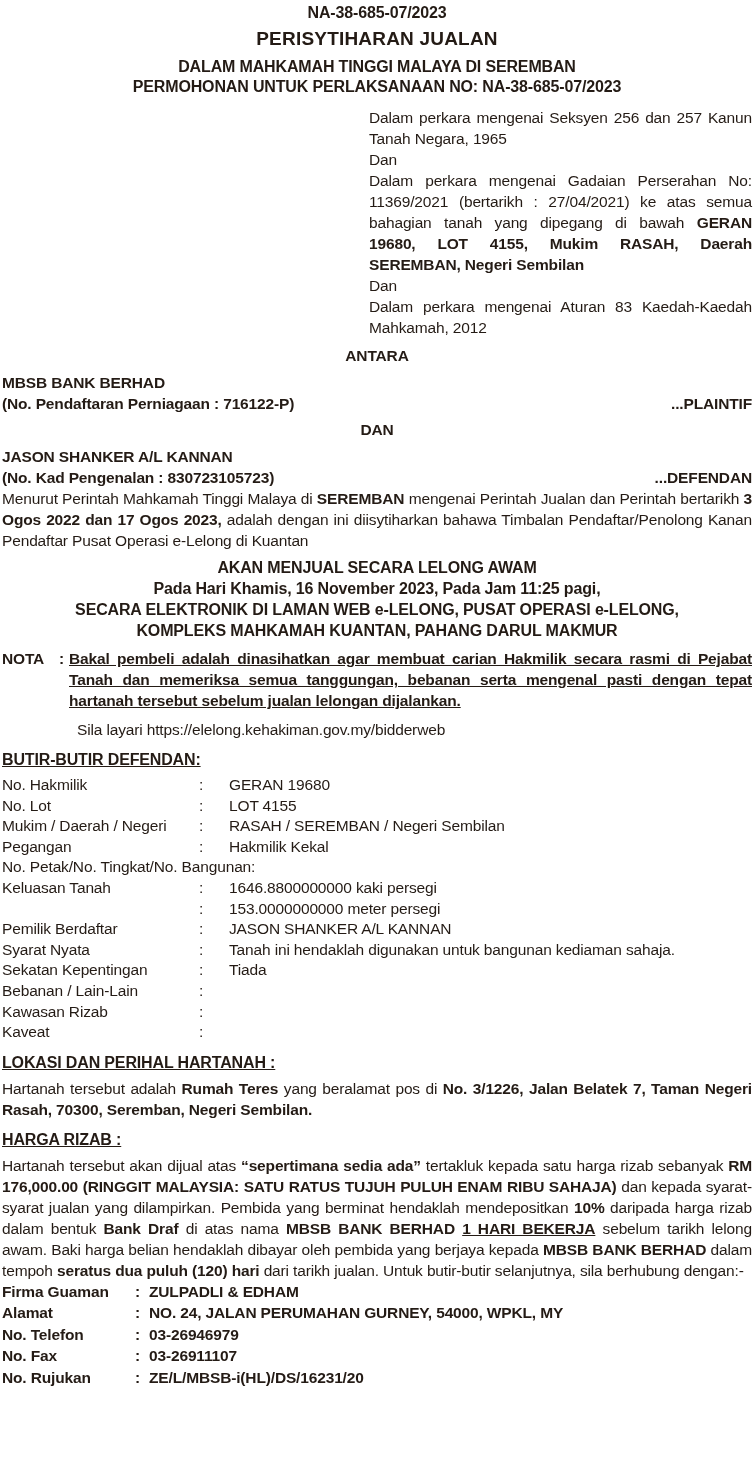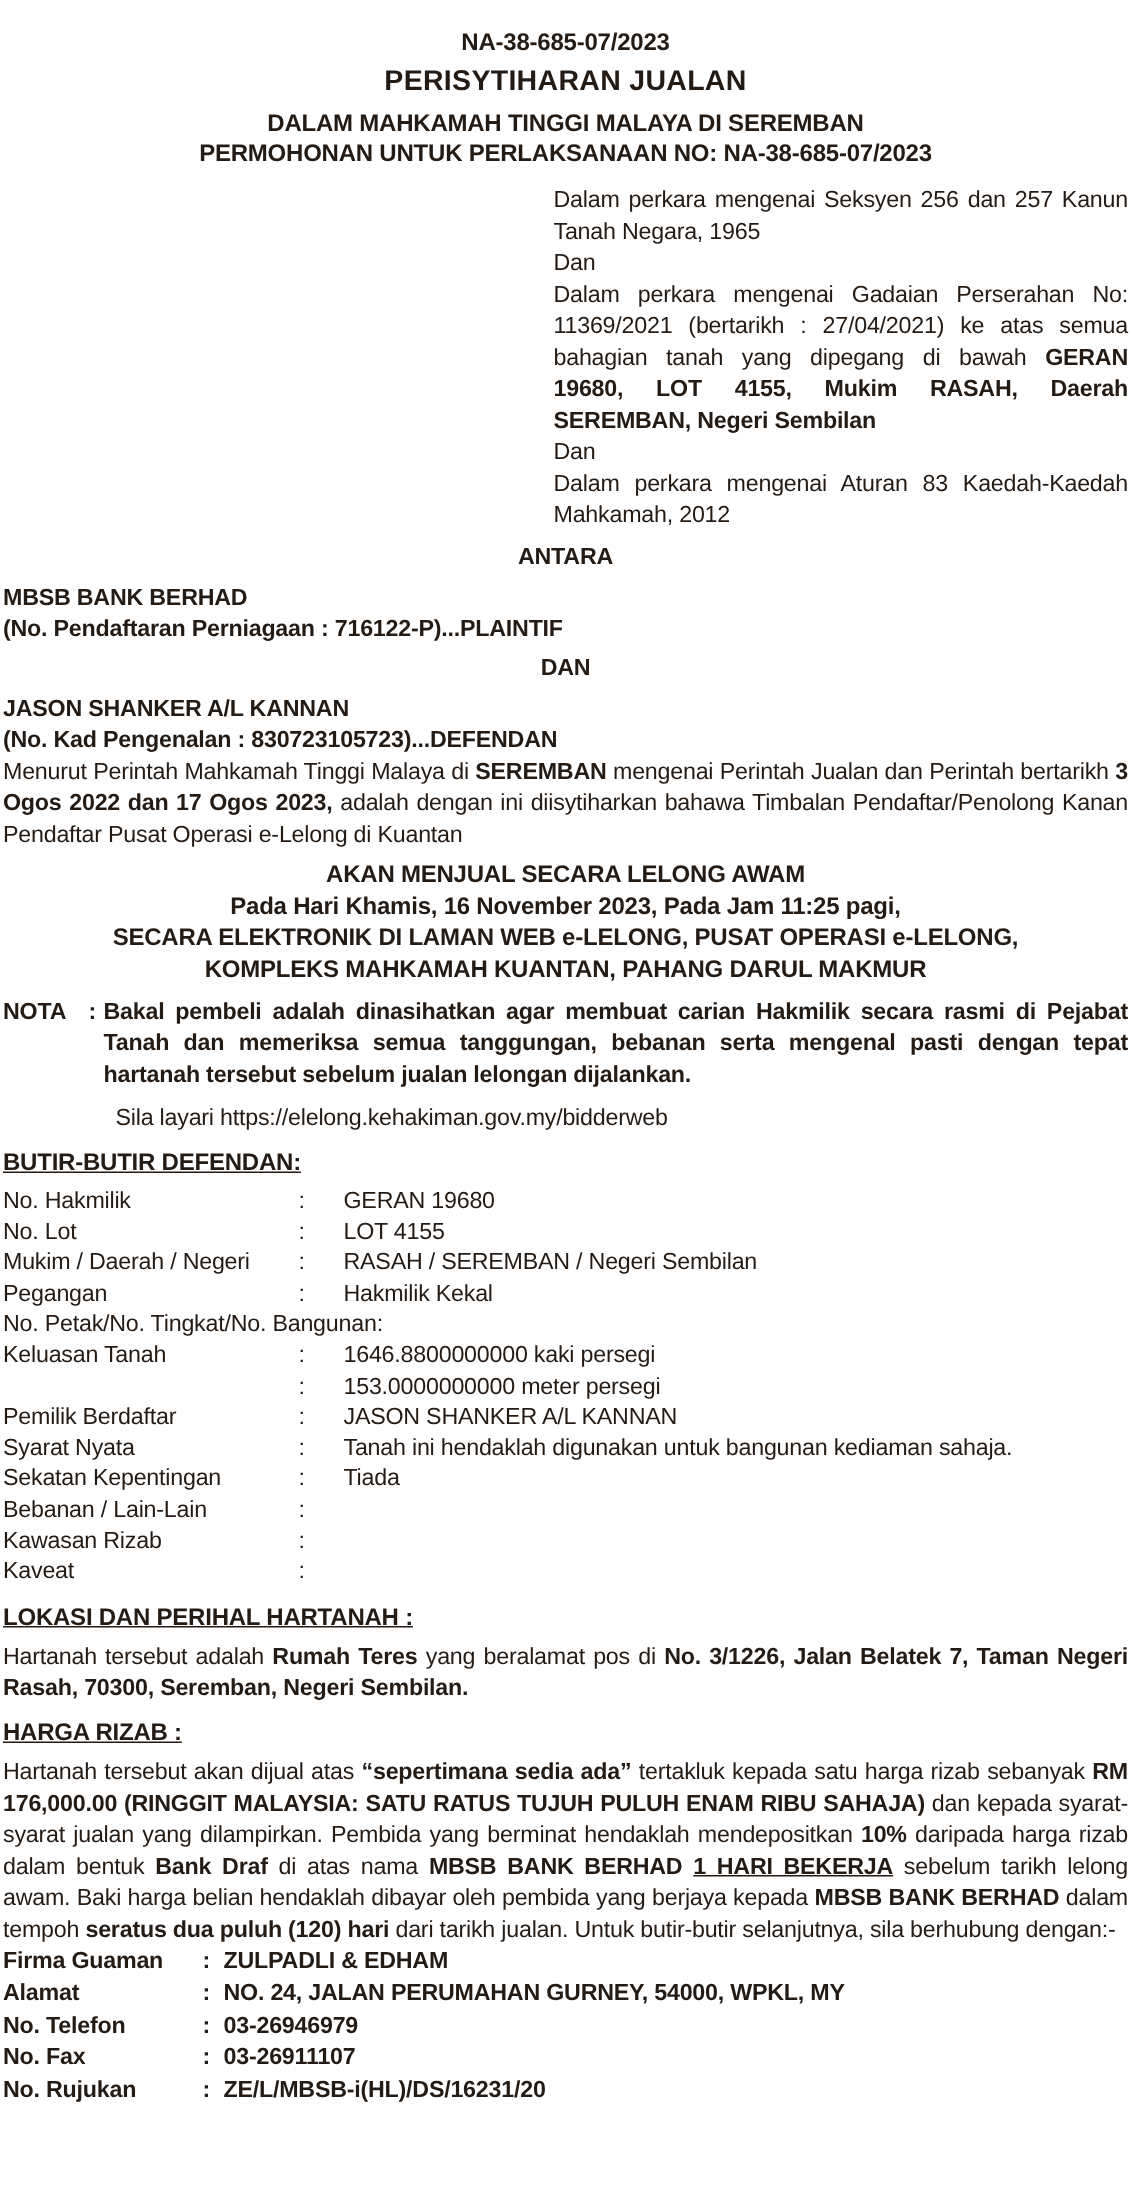--- a/index.html
+++ b/index.html
@@ -1,47 +1,47 @@
 <!DOCTYPE html>
 <html><head>
 <meta charset="utf-8">
 <style>
   * { box-sizing: border-box; }
   html, body { margin: 0; padding: 0; background: #ffffff; }
   .page {
     width: 754px;
     min-height: 1457px;
-    padding: 19px 2px 6px 2px;
+    padding: 3px 2px 6px 2px;
     font-family: "Liberation Sans", sans-serif;
     font-size: 15.5px;
     line-height: 21px;
     color: #241b15;
     letter-spacing: -0.15px;
   }
   .b { font-weight: 700; }
   .u { text-decoration: underline; }
   .c { text-align: center; }
   .j { text-align: justify; }
   .h16 { font-size: 16px; line-height: 20px; }
   .doc-title { font-size: 19px; line-height: 30px; margin: 1px 0 3px 0; letter-spacing: 0.2px; }
   .matter { margin: 10px 0 0 367px; }
   .matter div { text-align: justify; }
   .antara { margin: 7px 0 6px 0; }
   .dan { margin: 5px 0 6px 0; }
   .party { margin-top: 3px; }
-  .split { display: flex; justify-content: flex-start; }
+  .split { display: flex; justify-content: space-between; }
   .para { margin-top: 0; }
   .auction { margin-top: 6px; font-weight: 700; font-size: 16px; line-height: 21px; }
   .nota {
     display: grid;
     grid-template-columns: 57px 10px 1fr;
     font-weight: 700;
     margin-top: 7px;
   }
-  .nota .txt { text-align: justify; }
+  .nota .txt { text-align: justify; text-decoration: underline; }
   .sila { margin: 8px 0 0 75px; }
   .heading { font-size: 16px; font-weight: 700; margin: 9px 0 5px 0; }
   .heading span { text-decoration: underline; }
   .kv { display: grid; grid-template-columns: 197px 30px 1fr; line-height: 20.6px; }
   .kv .lab { white-space: nowrap; }
   .contact { display: grid; grid-template-columns: 133px 14px 1fr; font-weight: 700; line-height: 21.5px; }
 </style>
 </head>
 <body>
 

